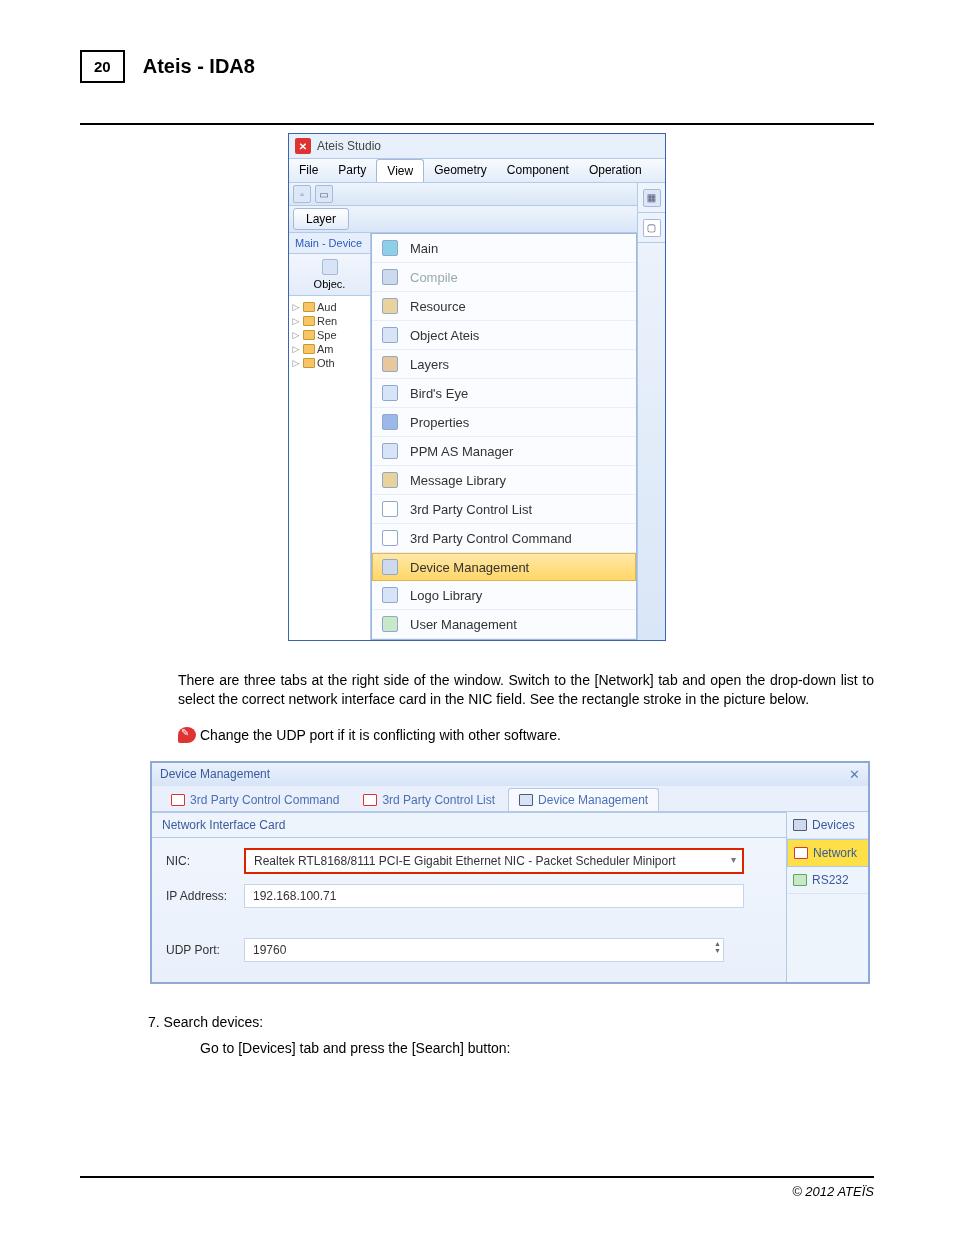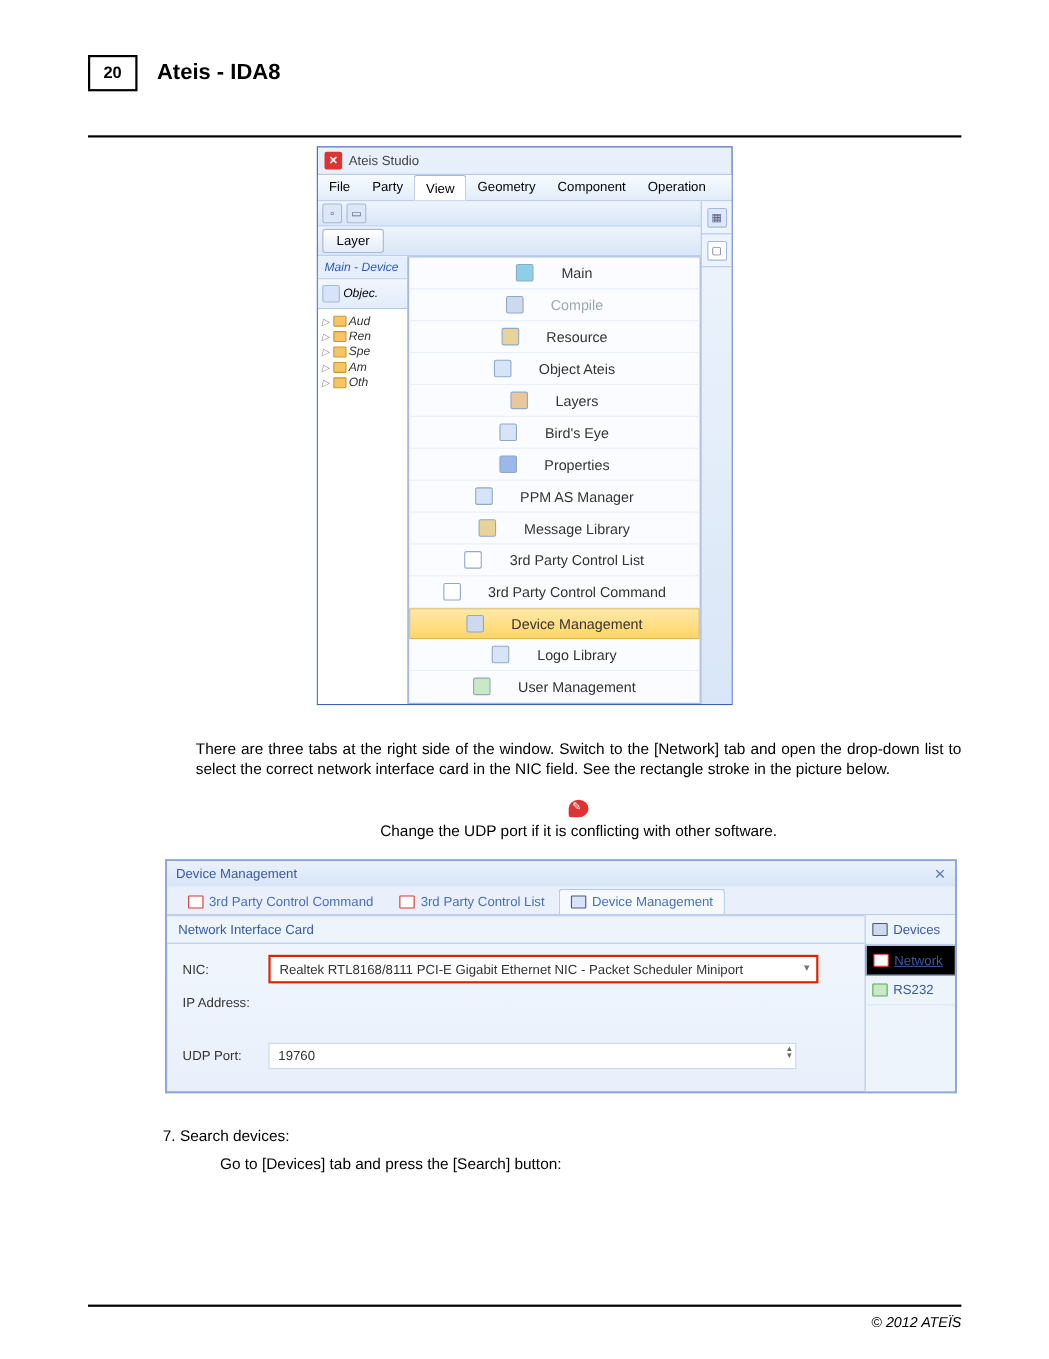--- a/index.html
+++ b/index.html
@@ -15,38 +15,38 @@
 .titlebar { display: flex; align-items: center; gap: 6px; padding: 4px 6px; }
 .app-logo { width: 16px; height: 16px; background: #d33; border-radius: 2px; display: flex; align-items: center; justify-content: center; color: #fff; font-size: 10px; font-weight: bold; }
 .titlebar-text { color: #444; }
 .menubar { display: flex; background: linear-gradient(#f7fbff,#e2ecf9); border-top: 1px solid #b3c9e8; border-bottom: 1px solid #b3c9e8; }
 .menubar div { padding: 4px 10px; cursor: default; }
 .menubar .active { background: #fff; border: 1px solid #a8b8d8; border-bottom: none; border-radius: 3px 3px 0 0; }
 .toolbar-row { display: flex; align-items: center; background: linear-gradient(#eef4fc,#d9e6f7); border-bottom: 1px solid #b3c9e8; padding: 2px 4px; gap: 4px; }
 .tb-icon { width: 18px; height: 18px; background: #dce8f8; border: 1px solid #a8b8d8; border-radius: 2px; display:flex;align-items:center;justify-content:center;font-size:10px;color:#557; }
 .layer-btn { padding: 3px 12px; background: linear-gradient(#fff,#e2ecf9); border: 1px solid #a8b8d8; border-radius: 3px; font-size: 12px; }
 .panel-body { display: flex; background: #fff; }
-.left-col { width: 82px; border-right: 1px solid #b3c9e8; font-style: italic; }
+.left-col { width: 82px; border-right: 1px solid #b3c9e8; }
 .main-device { color: #2b5bbe; padding: 4px 6px; border-bottom: 1px solid #b3c9e8; background:#e6eefb; font-size:11px; }
-.objec-row { padding: 5px 4px; display:flex; align-items:center; gap:3px; background: linear-gradient(#f2f6fd,#e2ecf9); border-bottom:1px solid #b3c9e8; font-size:11px; }
+.objec-row { padding: 5px 4px; display:flex; align-items:center; gap:3px; background: linear-gradient(#f2f6fd,#e2ecf9); border-bottom:1px solid #b3c9e8; font-size:11px;flex-direction:column; }
 .tree { padding: 4px 2px; font-size: 11px; color:#333; }
 .tree-item { display:flex; align-items:center; gap:2px; padding:1px 0; }
 .tri { color:#888; font-size:9px; width:10px; text-align:center; }
 .folder-ic { width:12px; height:10px; background:#f7c567; border:1px solid #c99a2a; border-radius:1px; }
 .menu-col { flex: 1; position: relative; }
 .view-dropdown { background: #fafcff; border: 1px solid #9fb6de; }
-.view-item { display:flex; align-items:center; padding: 6px 10px; gap: 25px; border-bottom: 1px solid #e8effa; color:#333; font-size:13px;justify-content:center; }
+.view-item { display:flex; align-items:center; padding: 6px 10px; gap: 12px; border-bottom: 1px solid #e8effa; color:#333; font-size:13px; }
 .view-item.greyed { color:#9aa; }
 .view-item.highlight { background: linear-gradient(#ffe9a8,#ffd567); border: 1px solid #e0b850; padding:5px 9px; }
 .vm-icon { width:16px; height:16px; border-radius:2px; display:flex; align-items:center; justify-content:center; font-size:11px; flex-shrink:0; }
 .right-gutter { width: 28px; background: linear-gradient(#eef4fc,#d9e6f7); border-left: 1px solid #b3c9e8; }
 .right-gutter .cell { height:30px; border-bottom:1px solid #b3c9e8; display:flex;align-items:center;justify-content:center; }
 
 .body-text { font-size: 14px; line-height: 1.35; margin: 18px 0 18px 98px; text-align: justify; }
-.tip-row { display:flex; align-items:center; gap:4px; margin: 10px 0 18px 98px; font-size:14px;flex-direction:column; }
+.tip-row { display:flex; align-items:center; gap:4px; margin: 10px 0 18px 98px; font-size:14px; }
 .tip-icon { width:18px; height:16px; background:#d33; border-radius:50% 50% 50% 2px; position:relative; }
 .tip-icon::after { content:"✎"; color:#fff; font-size:10px; position:absolute; left:3px; top:0; }
 
 
 .screenshot2 { width: 720px; margin: 0 auto 30px 70px; border: 2px solid #8fa8d4; background: linear-gradient(#f4f8fe,#e9f0fb); font-family: 'Segoe UI', Tahoma, sans-serif; font-size: 12px; color:#3a5a9e; }
 .dm-header { display:flex; align-items:center; justify-content:space-between; padding: 4px 8px; background: linear-gradient(#eaf1fc,#d7e4f7); }
 .dm-close { color:#5b7bbd; font-size:13px; cursor:default; }
 .dm-tabs { display:flex; gap:2px; padding: 2px 8px 0 8px; background: #e9f0fb; border-bottom: 1px solid #b3c9e8; }
 .dm-tab { display:flex; align-items:center; gap:5px; padding: 4px 10px; font-size:12px; color:#4a6fb8; border:1px solid transparent; border-bottom:none; }
 .dm-tab.active { background:#f6faff; border-color:#b3c9e8; border-radius:3px 3px 0 0; }
@@ -59,21 +59,21 @@
 .fields { padding: 10px 14px; }
 .field-row { display:flex; align-items:center; gap: 8px; margin-bottom: 10px; font-size:12px; color:#333; }
 .field-label { width: 70px; color:#333; }
 .nic-select { flex:1; max-width:500px; border:2px solid #d20; background:#fff; padding:4px 22px 4px 8px; position:relative; color:#333; font-size:12px; }
 .nic-select::after { content:"▾"; position:absolute; right:6px; top:4px; color:#777; font-size:10px; }
 .ip-val { flex:1; max-width:500px; background:#fff; border:1px solid #c5d4ee; padding:4px 8px; color:#333; text-align:left; }
 .udp-spin { flex:1; max-width:480px; background:#fff; border:1px solid #c5d4ee; padding:4px 8px; color:#333; position:relative; }
 .spin-btns { position:absolute; right:2px; top:1px; display:flex; flex-direction:column; font-size:7px; color:#666; line-height:1; }
 .dm-right { width: 82px; background:#eef4fc; border-left:1px solid #b3c9e8; }
 .dm-rtab { display:flex; align-items:center; gap:5px; padding:6px 6px; font-size:12px; color:#3a5a9e; border-bottom:1px solid #d8e3f5; }
-.dm-rtab.active { background:#000000; border:1px solid #b3c9e8; border-right:none;text-decoration:underline; }
+.dm-rtab.active { background:#fde047; border:1px solid #b3c9e8; border-right:none; }
 .rt-ic { width:14px; height:12px; border-radius:1px; }
 
 .num-text { font-size:14px; margin: 18px 0 6px 68px; }
 .indent-text { font-size:14px; margin: 10px 0 0 120px; }
 
 .footer-rule { border-top: 2px solid #000; margin-top: 120px; }
 .footer { text-align:right; font-style:italic; font-size:13px; padding: 6px 0 0 0; }
 </style>
 </head>
 <body>
@@ -243,20 +243,21 @@
     <div class="dm-body">
       <div class="dm-main">
         <div class="group-hdr">Network Interface Card</div>
         <div class="fields">
           <div class="field-row">
             <span class="field-label">NIC:</span>
             <div class="nic-select">Realtek RTL8168/8111 PCI-E Gigabit Ethernet NIC - Packet Scheduler Miniport</div>
           </div>
           <div class="field-row">
             <span class="field-label">IP Address:</span>
+            <div class="ip-val">192.168.100.71</div>
           </div>
         </div>
         <div class="fields">
           <div class="field-row">
             <span class="field-label">UDP Port:</span>
             <div class="udp-spin">
               <span>19760</span>
               <span class="spin-btns">▲<br>▼</span>
             </div>
           </div>

